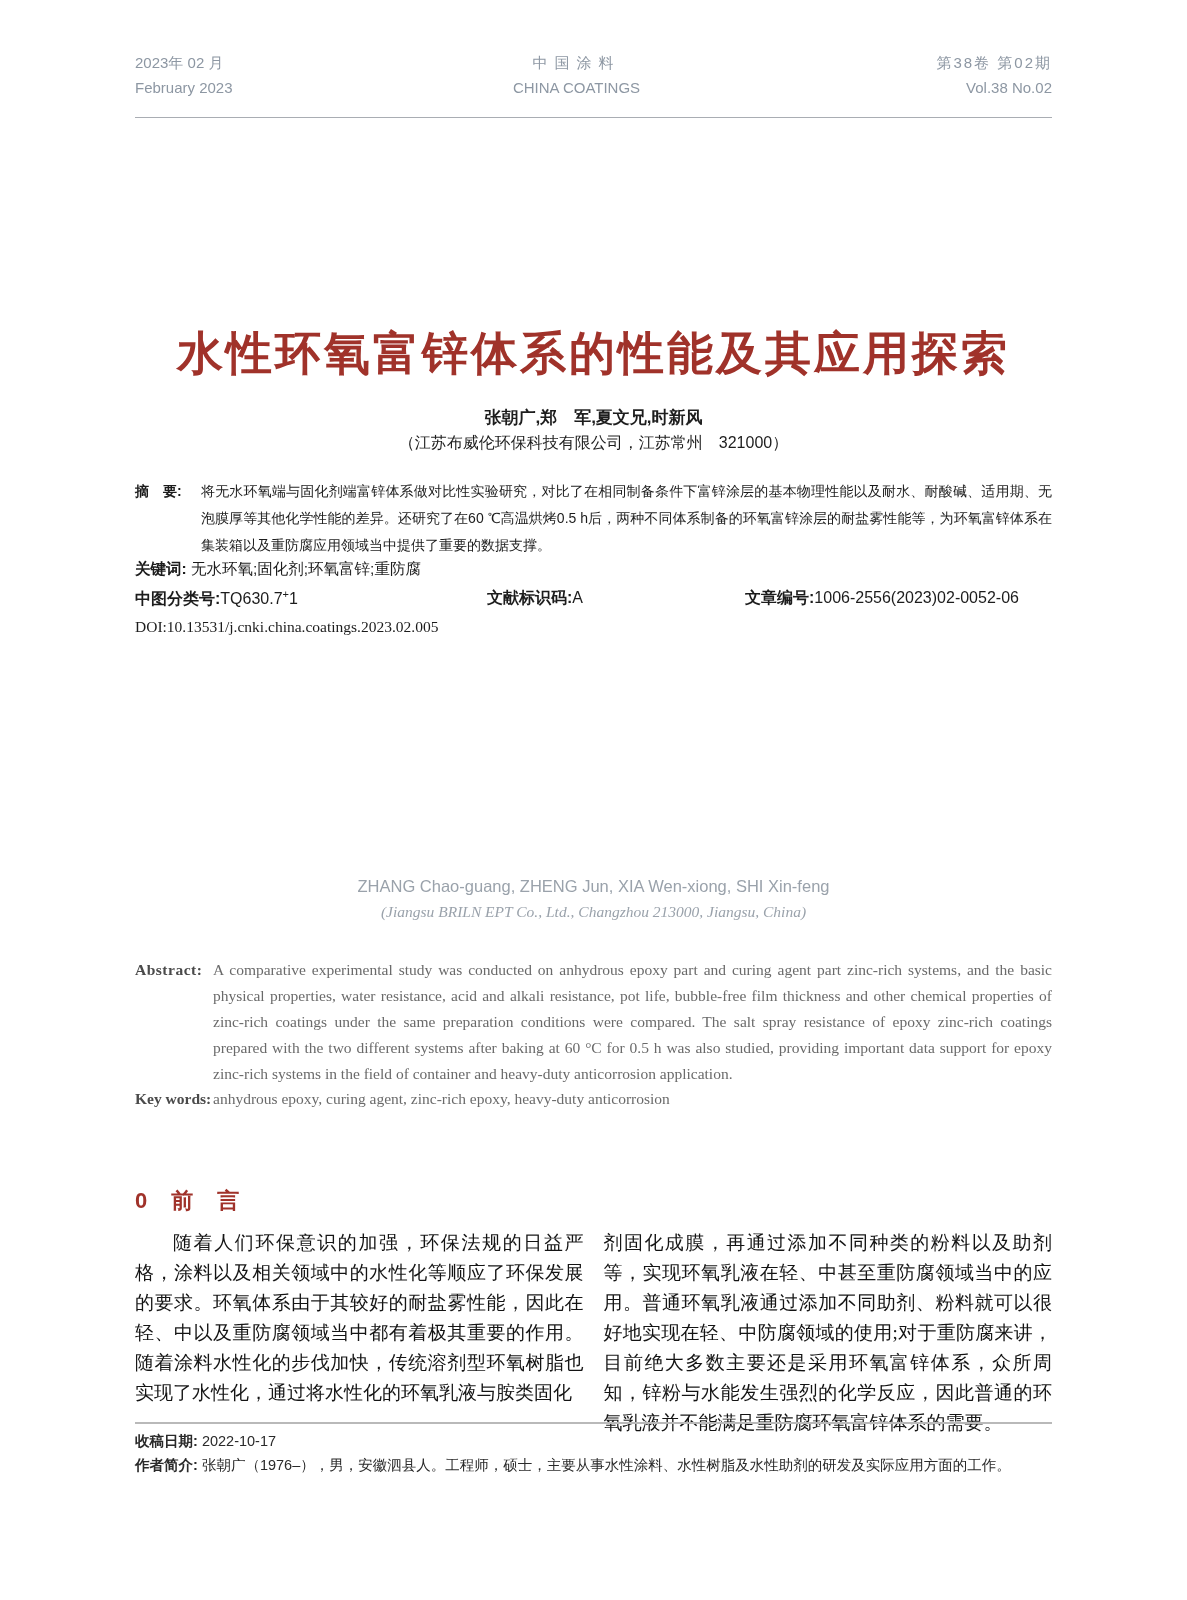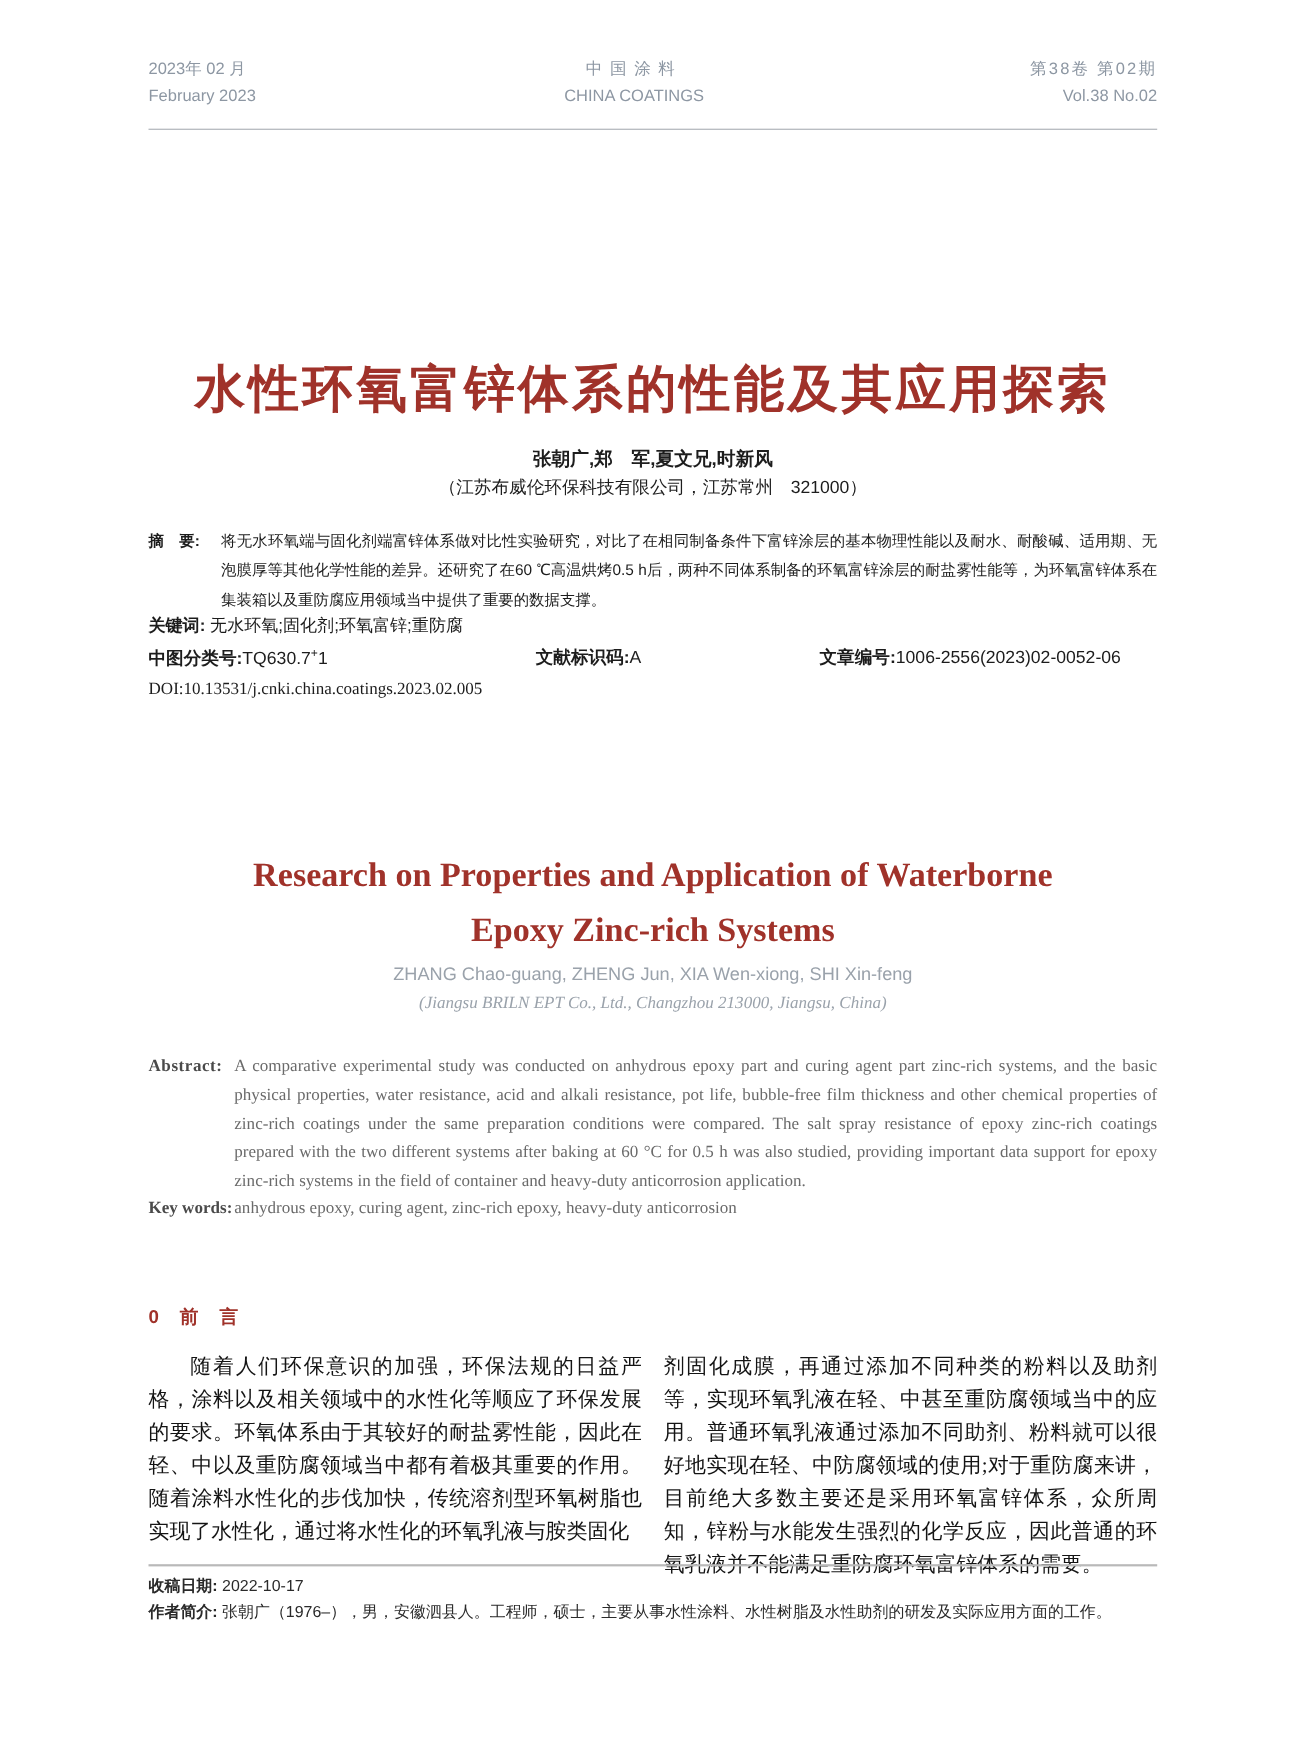--- a/index.html
+++ b/index.html
@@ -50,21 +50,21 @@
   .en-authors { top: 877px; text-align: center; font-size: 16.5px; color: #9aa2ab; }
   .en-affil { top: 903px; text-align: center; font-family: "Liberation Serif", serif; font-style: italic; font-size: 15.5px; color: #9aa2ab; }
 
   
   .en-abstract { top: 957px; font-family: "Liberation Serif", serif; font-size: 15.5px; line-height: 26px; text-align: justify; padding-left: 78px; color: #6a6a6a; }
   .en-abstract .hlabel { color: #4a4a4a; letter-spacing: 0.5px; }
   .en-keywords { top: 1090px; font-family: "Liberation Serif", serif; font-size: 15.5px; color: #6a6a6a; padding-left: 78px; }
   .en-keywords .hlabel { color: #4a4a4a; }
 
   
-  .section-heading { top: 1186px; font-size: 17px; font-weight: 700; color: #a0322a; letter-spacing: 1px; }
+  .section-heading { top: 1186px; font-size: 22px; font-weight: 700; color: #a0322a; letter-spacing: 1px; }
   .body-cols { top: 1228px; display: flex; gap: 20px; }
   .body-cols .bcol { flex: 1; font-family: "Liberation Serif", serif; font-size: 19px; line-height: 30px; text-align: justify; color: #141414; }
   .body-cols .indent { text-indent: 2em; }
 
   
   .footnote-rule { top: 1422px; border-top: 2px solid #b9b9b9; }
   .fn-received { top: 1432px; font-size: 14.5px; color: #2a2a2a; }
   .fn-bio { top: 1456px; font-size: 14.5px; color: #2a2a2a; }
   .fn-label { font-weight: 700; }
 
@@ -115,24 +115,20 @@
     </span>
     <span class="item" style="left:352px;">
       <span class="lab">文献标识码:</span><span>A</span>
     </span>
     <span class="item" style="left:610px;">
       <span class="lab">文章编号:</span><span>1006-2556(2023)02-0052-06</span>
     </span>
   </div>
   <div class="abs content-l content-w doi-line">DOI:10.13531/j.cnki.china.coatings.2023.02.005</div>
 
-  <div class="abs content-l content-w en-title">
-    <div>Research on Properties and Application of Waterborne</div>
-    <div>Epoxy Zinc-rich Systems</div>
-  </div>
   <div class="abs content-l content-w en-authors">ZHANG Chao-guang, ZHENG Jun, XIA Wen-xiong, SHI Xin-feng</div>
   <div class="abs content-l content-w en-affil">(Jiangsu BRILN EPT Co., Ltd., Changzhou 213000, Jiangsu, China)</div>
 
   <div class="abs content-l content-w hang en-abstract">
     <span class="hlabel">Abstract:</span>
     <span>A comparative experimental study was conducted on anhydrous epoxy part and curing agent part zinc-rich systems, and the basic physical properties, water resistance, acid and alkali resistance, pot life, bubble-free film thickness and other chemical properties of zinc-rich coatings under the same preparation conditions were compared. The salt spray resistance of epoxy zinc-rich coatings prepared with the two different systems after baking at 60 °C for 0.5 h was also studied, providing important data support for epoxy zinc-rich systems in the field of container and heavy-duty anticorrosion application.</span>
   </div>
   <div class="abs content-l content-w hang en-keywords">
     <span class="hlabel">Key words:</span>
     <span>anhydrous epoxy, curing agent, zinc-rich epoxy, heavy-duty anticorrosion</span>

